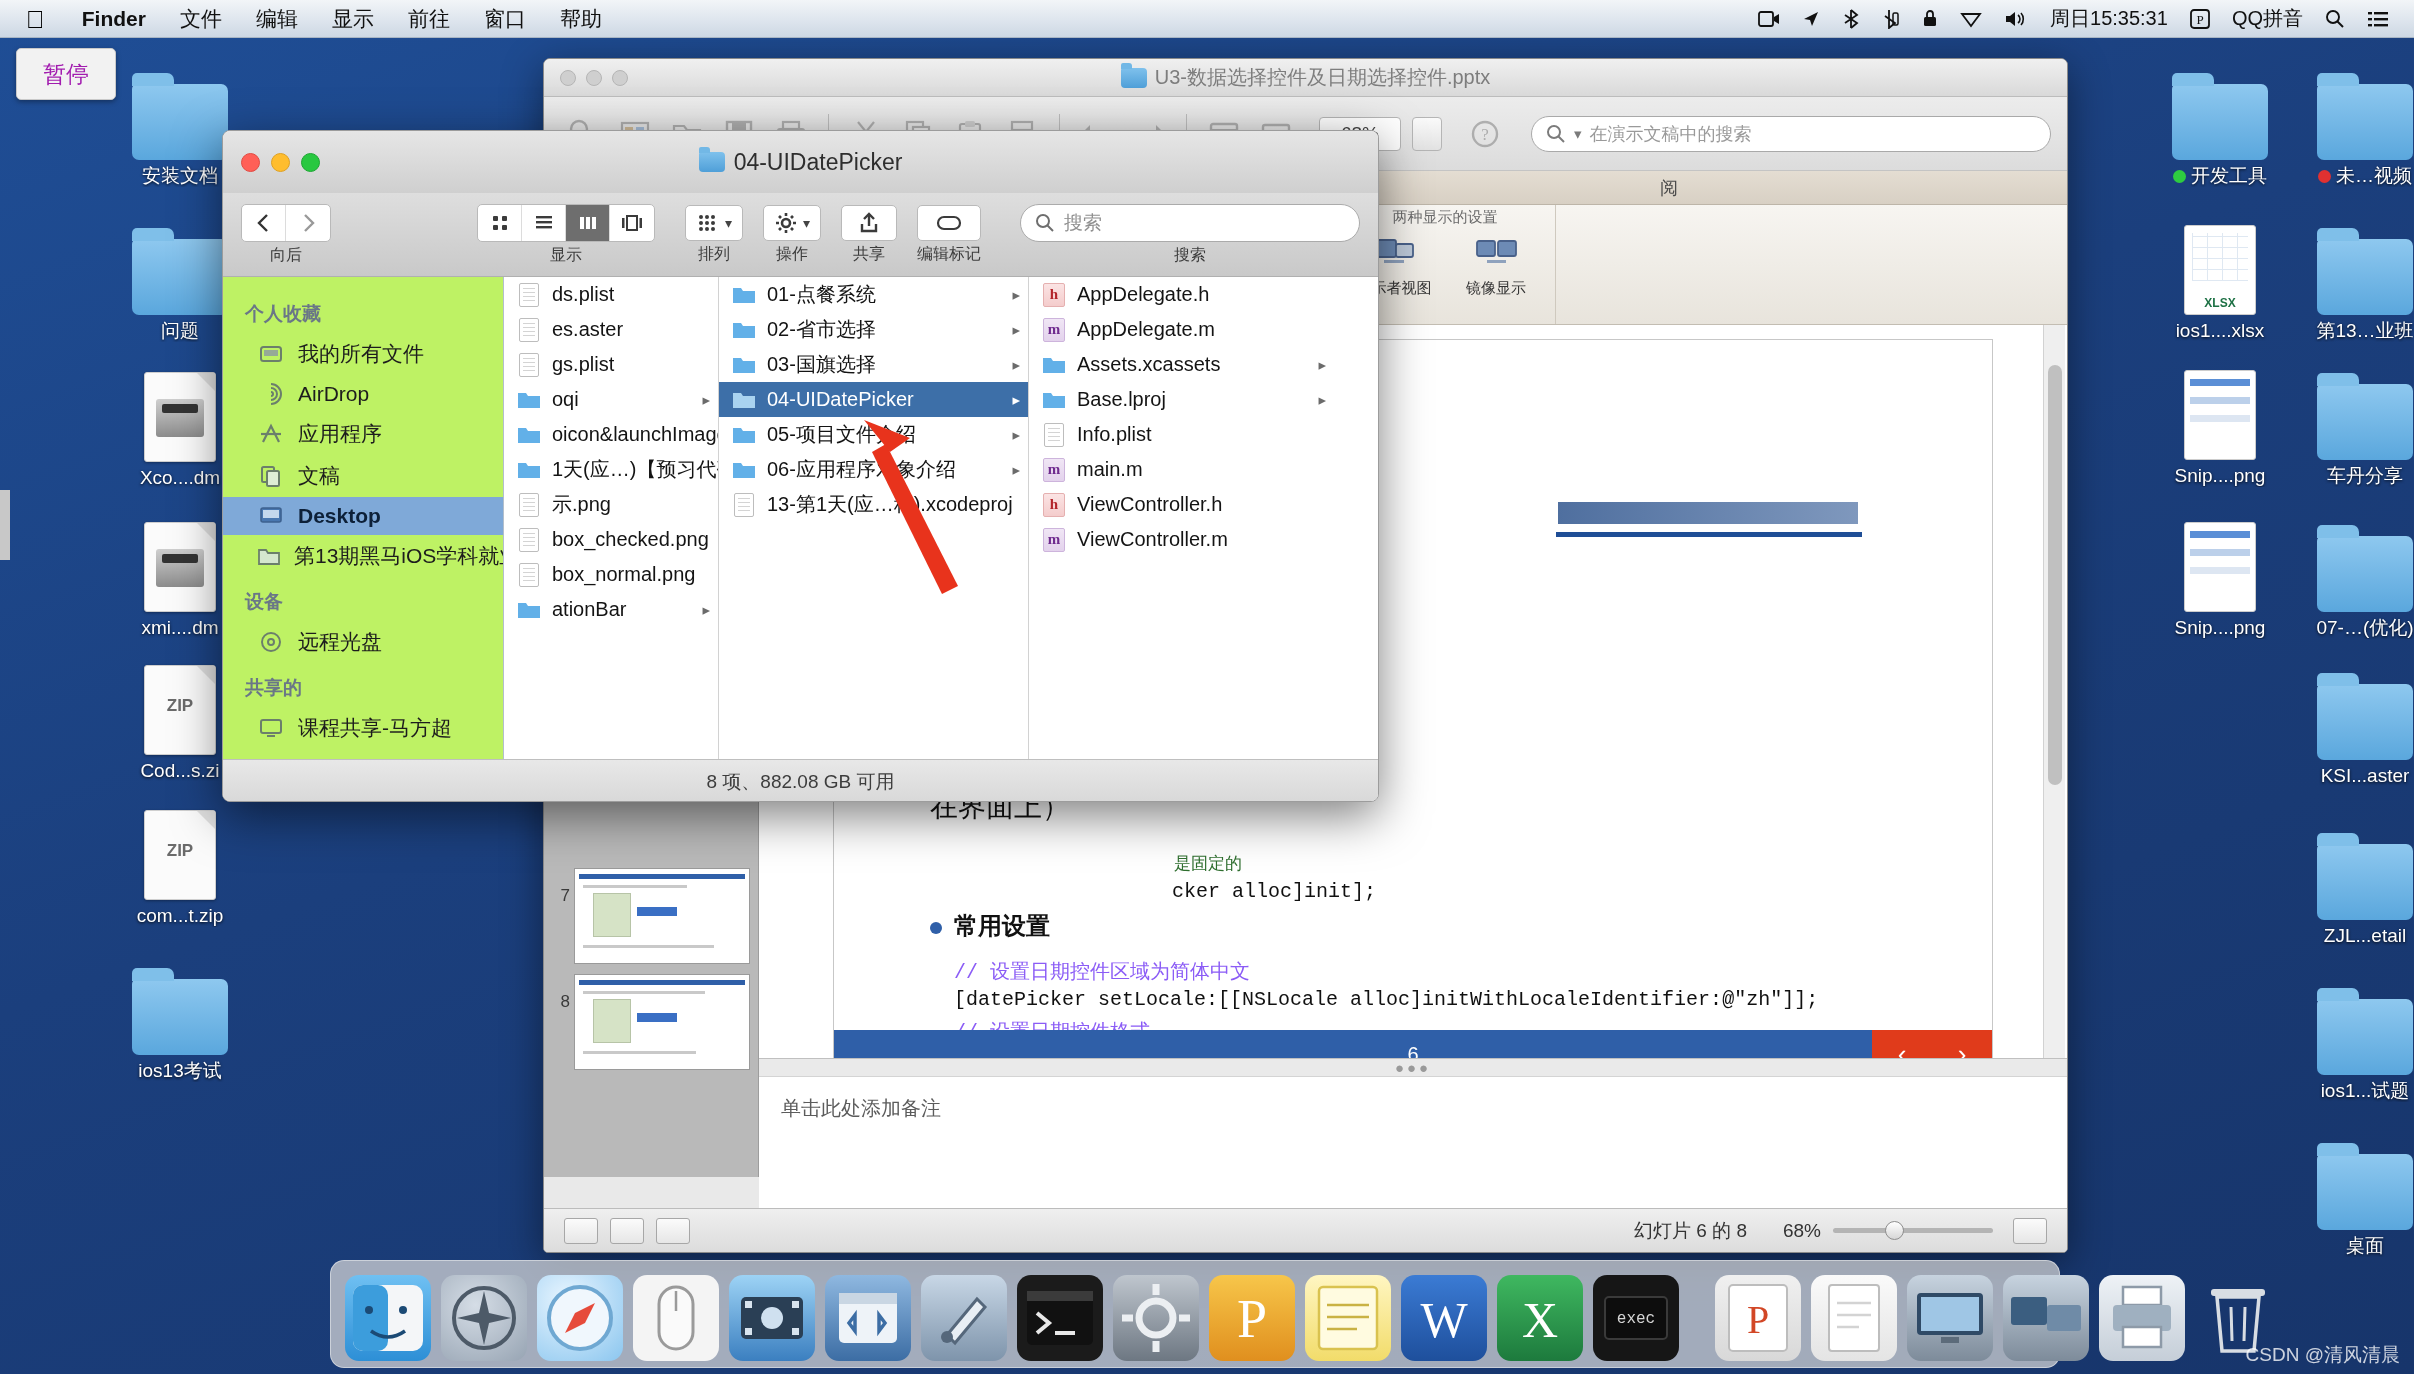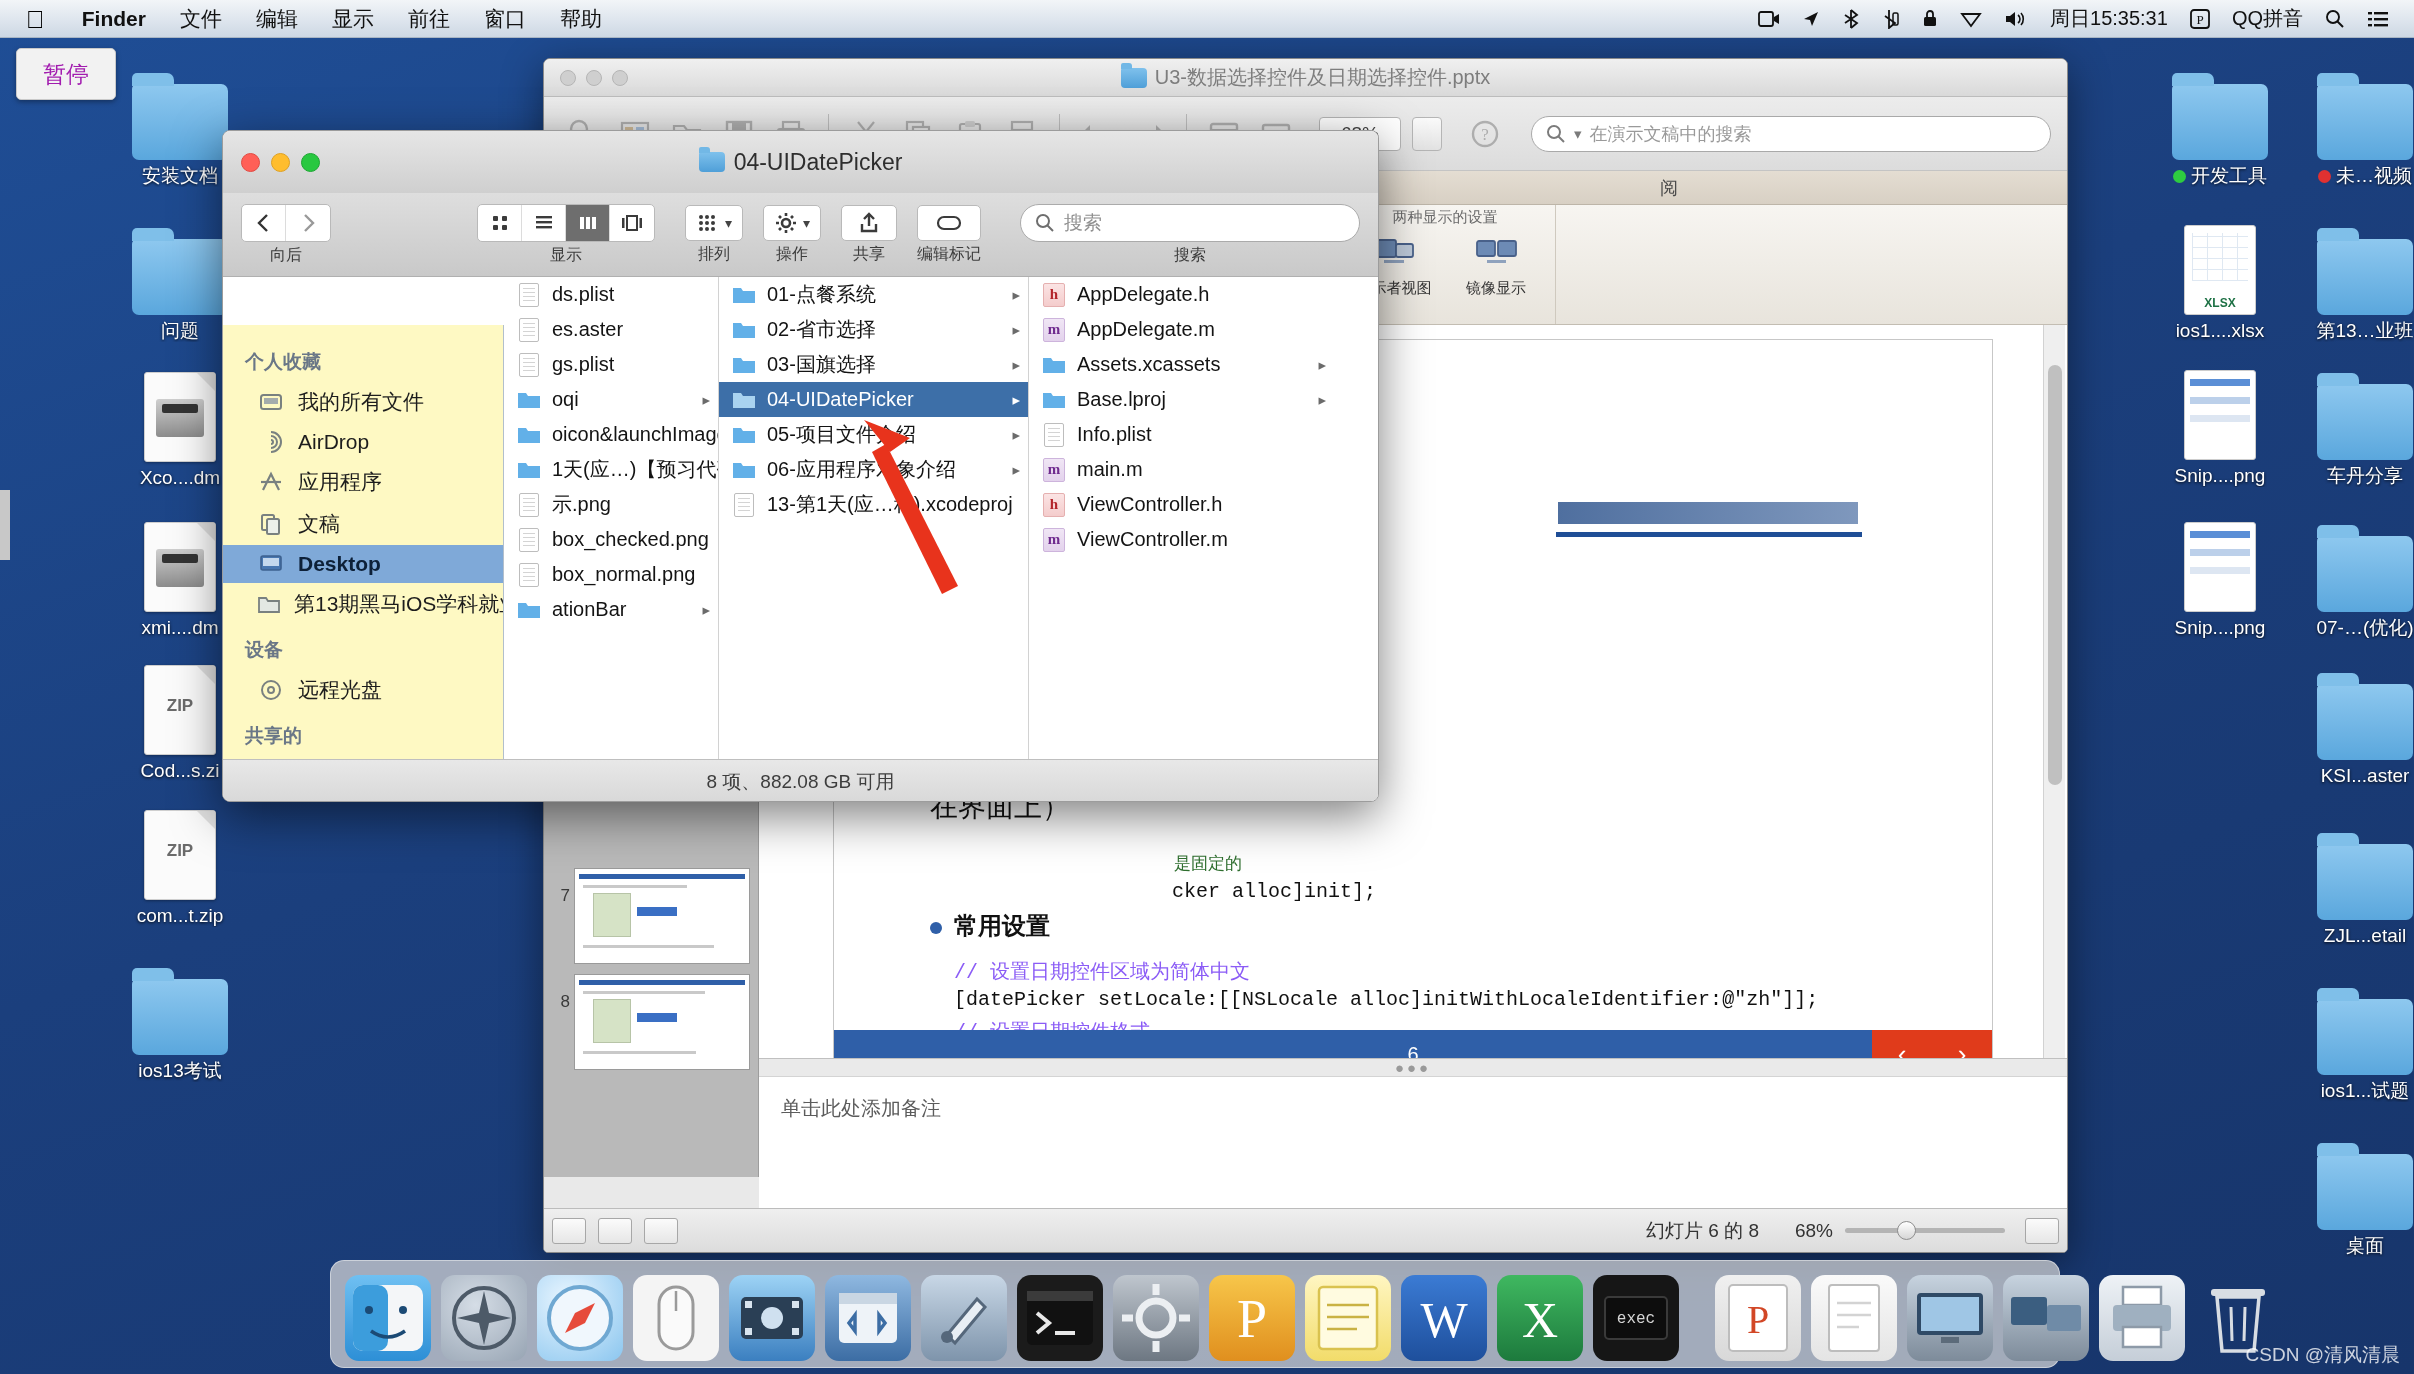--- a/index.html
+++ b/index.html
@@ -238,21 +238,21 @@
     position: absolute; left: 215px; right: 0; bottom: 44px; height: 150px;
     background: #fff; border-top: 1px solid #c0c0c0;
   }
   #notes-grip { height: 18px; display:flex; align-items:center; justify-content:center;
     color:#9a9a9a; font-size: 15px; letter-spacing: 3px; background: #eaeaea;
     border-bottom: 1px solid #d4d4d4;}
   #notes-text { padding: 18px 22px; font-size: 20px; color: #5c5c5c; }
   #ppt-statusbar {
     position: absolute; left:0; right:0; bottom: 0; height: 44px;
     background: linear-gradient(180deg,#efefef,#dcdcdc); border-top: 1px solid #bcbcbc;
-    display: flex; align-items: center; padding: 0 8px; gap: 12px;
+    display: flex; align-items: center; padding: 0 20px; gap: 12px;
   }
   .view-btn { width:34px; height:26px; border:1px solid #a7a7a7; border-radius:3px;
      background: linear-gradient(180deg,#fbfbfb,#e6e6e6); }
   #slide-count { margin-left: auto; font-size: 19px; color: #333; padding-right: 24px; }
   #zoom-slider { display: flex; align-items: center; gap: 10px; }
   #zoom-slider .track { width: 160px; height: 5px; background: #b4b4b4; border-radius: 3px; position: relative; }
   #zoom-slider .knob { position:absolute; left: 52px; top:-7px; width:19px; height:19px; border-radius:50%;
     background: linear-gradient(180deg,#fff,#d6d6d6); border: 1px solid #8e8e8e; }
   #zoom-pct { font-size: 19px; color: #333; }
 
@@ -302,22 +302,22 @@
   }
   #finder-search {
     margin-left: auto; width: 340px; height: 38px; background: #fff;
     border: 1px solid #ababab; border-radius: 19px;
     display: flex; align-items: center; gap: 9px; padding: 0 14px;
   }
   #finder-search .ph { font-size: 19px; color: #8f8f8f; }
 
   #finder-body { display: flex; height: 482px; }
   #finder-sidebar {
-    width: 281px; background: #fef9c3; border-right: 1px solid #b2bfcc;
-    padding: 12px 0; overflow: hidden; margin-top: 48px;
+    width: 281px; background: #bef264; border-right: 1px solid #b2bfcc;
+    padding: 12px 0; overflow: hidden;
   }
   .sb-head { font-size: 19px; color: #6a7787; padding: 12px 0 6px 22px; font-weight: bold; }
   .sb-item { display: flex; align-items: center; gap: 13px; padding: 7px 0 7px 34px;
     font-size: 21px; color: #1d1d1d; white-space: nowrap; }
   .sb-item.sel { background: #7fa9d8; color: #0d2038; font-weight: bold; }
   .sb-ic { width: 28px; height: 24px; display:flex; align-items:center; justify-content:center; opacity:.78; }
 
   .fcol { border-right: 1px solid #d2d2d2; overflow: hidden; background: #fff; }
   #fcol1 { width: 215px; }
   #fcol2 { width: 310px; }

